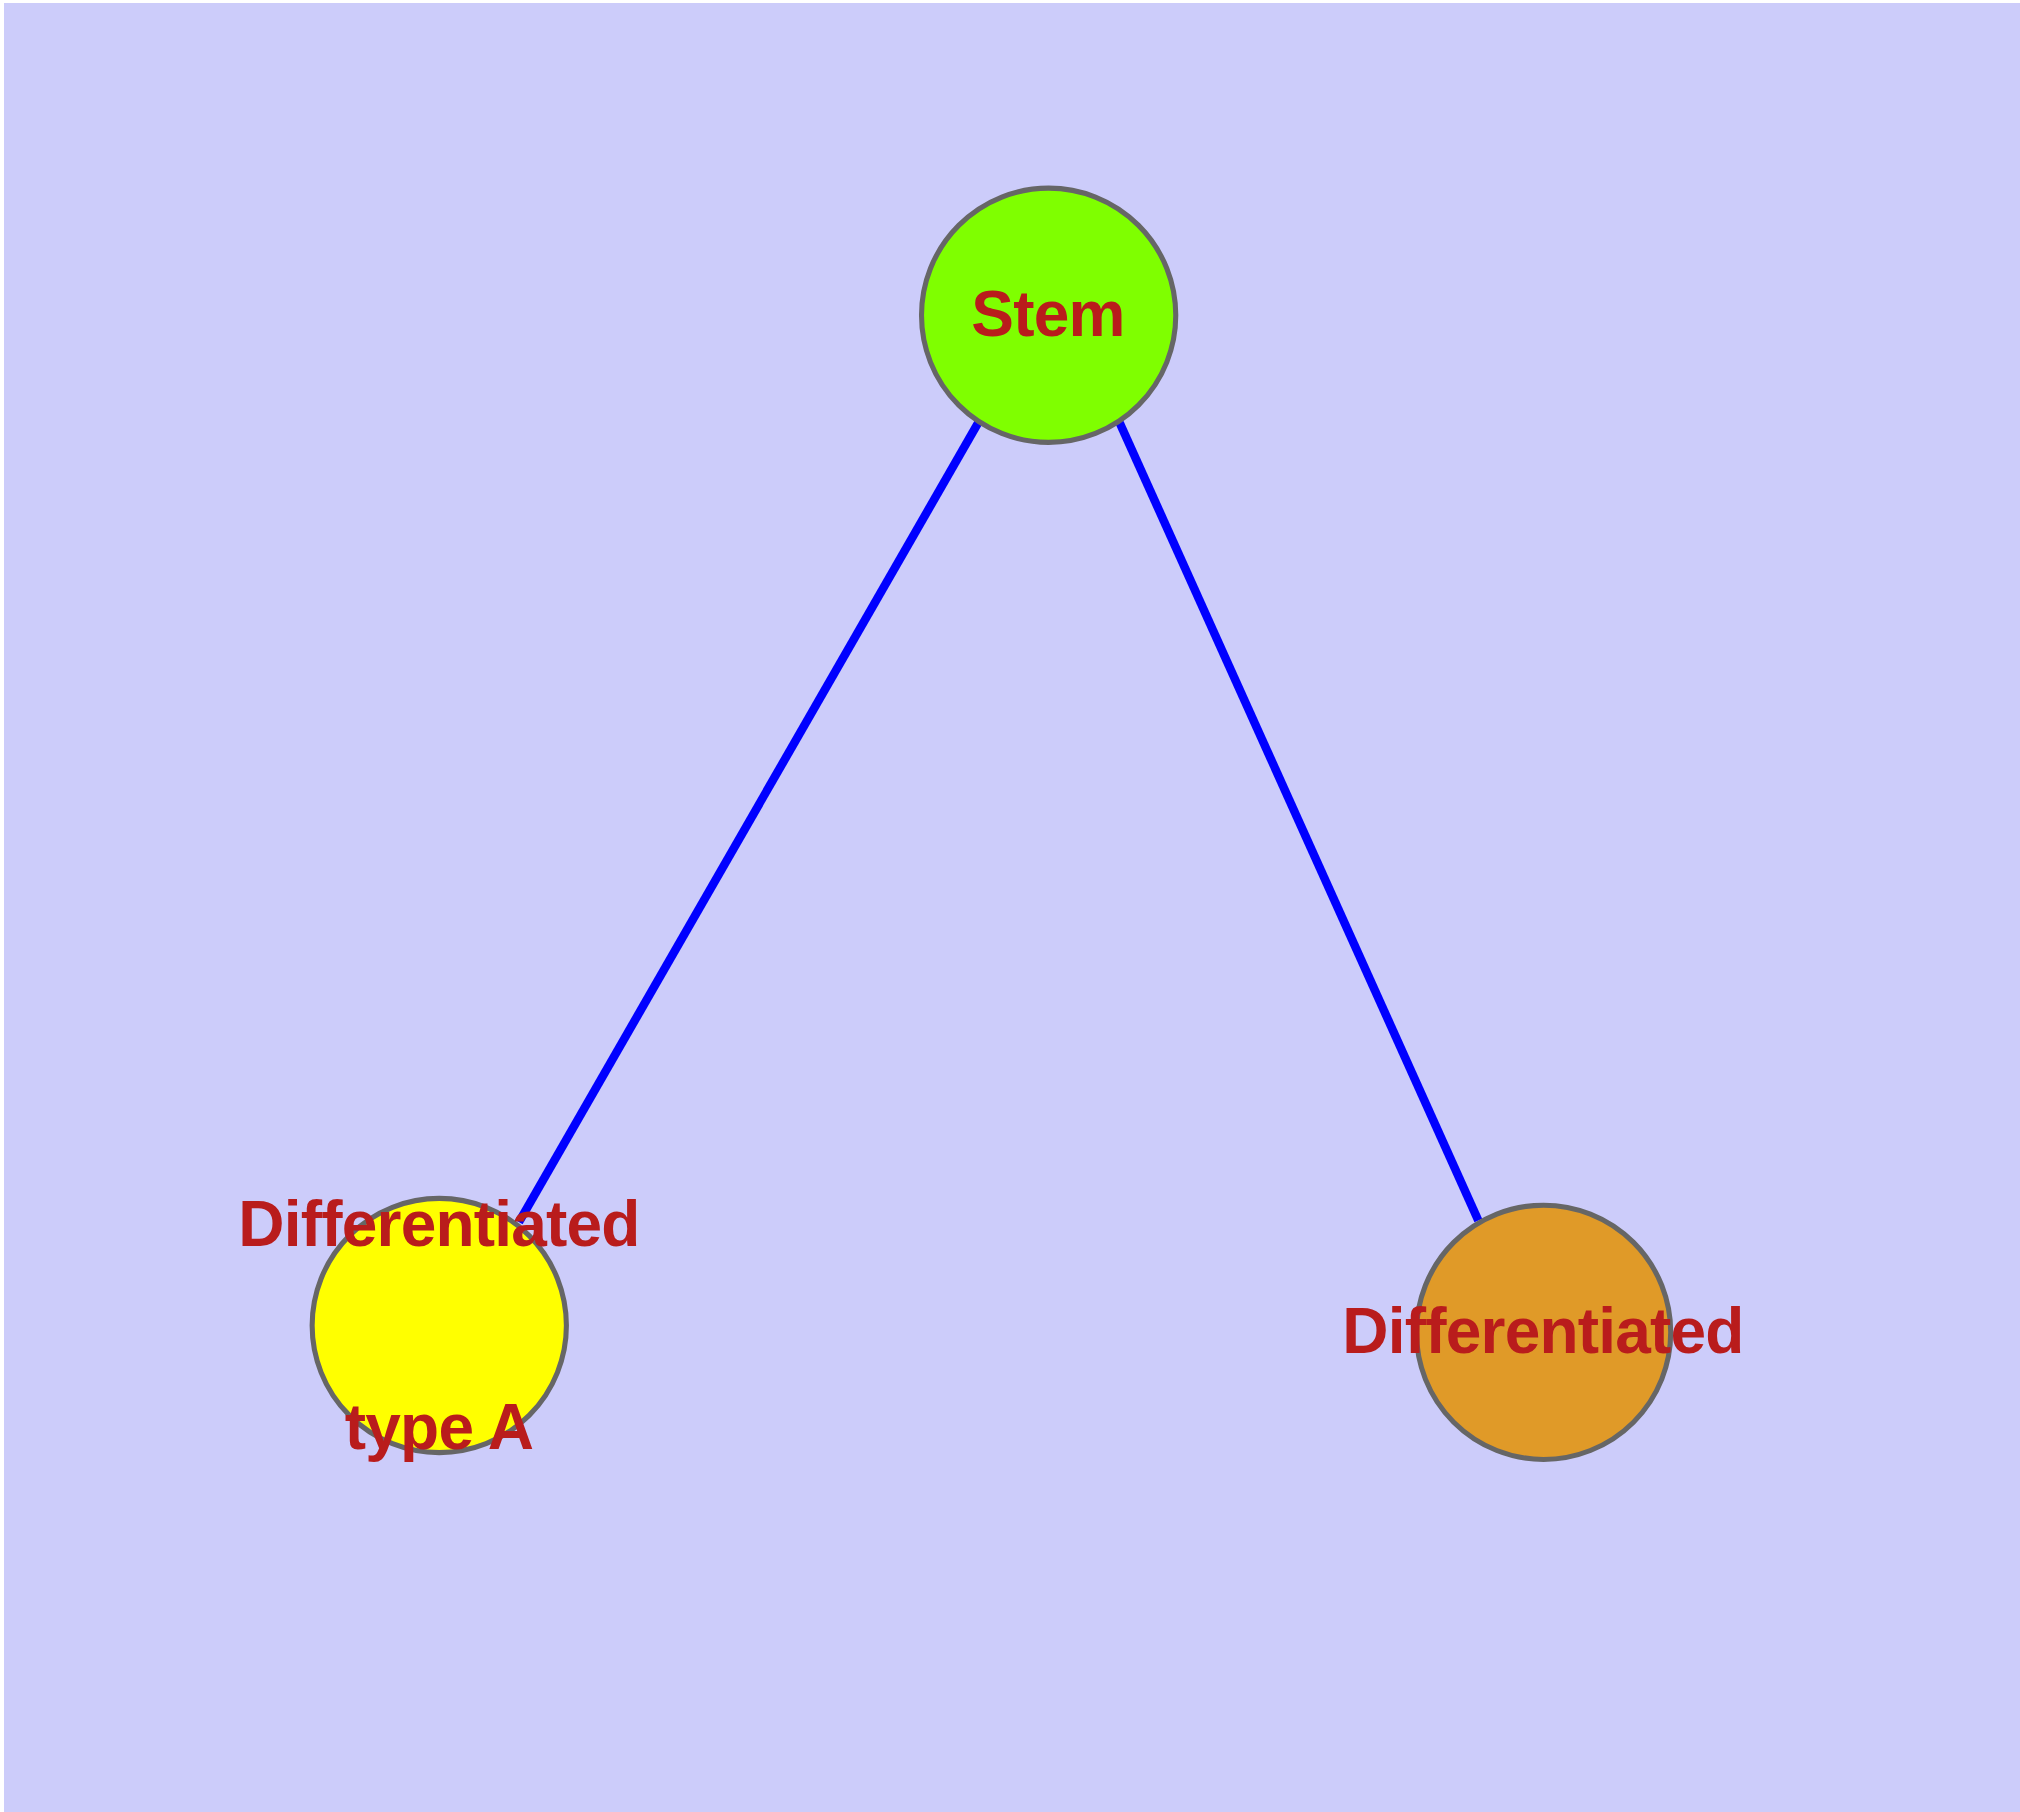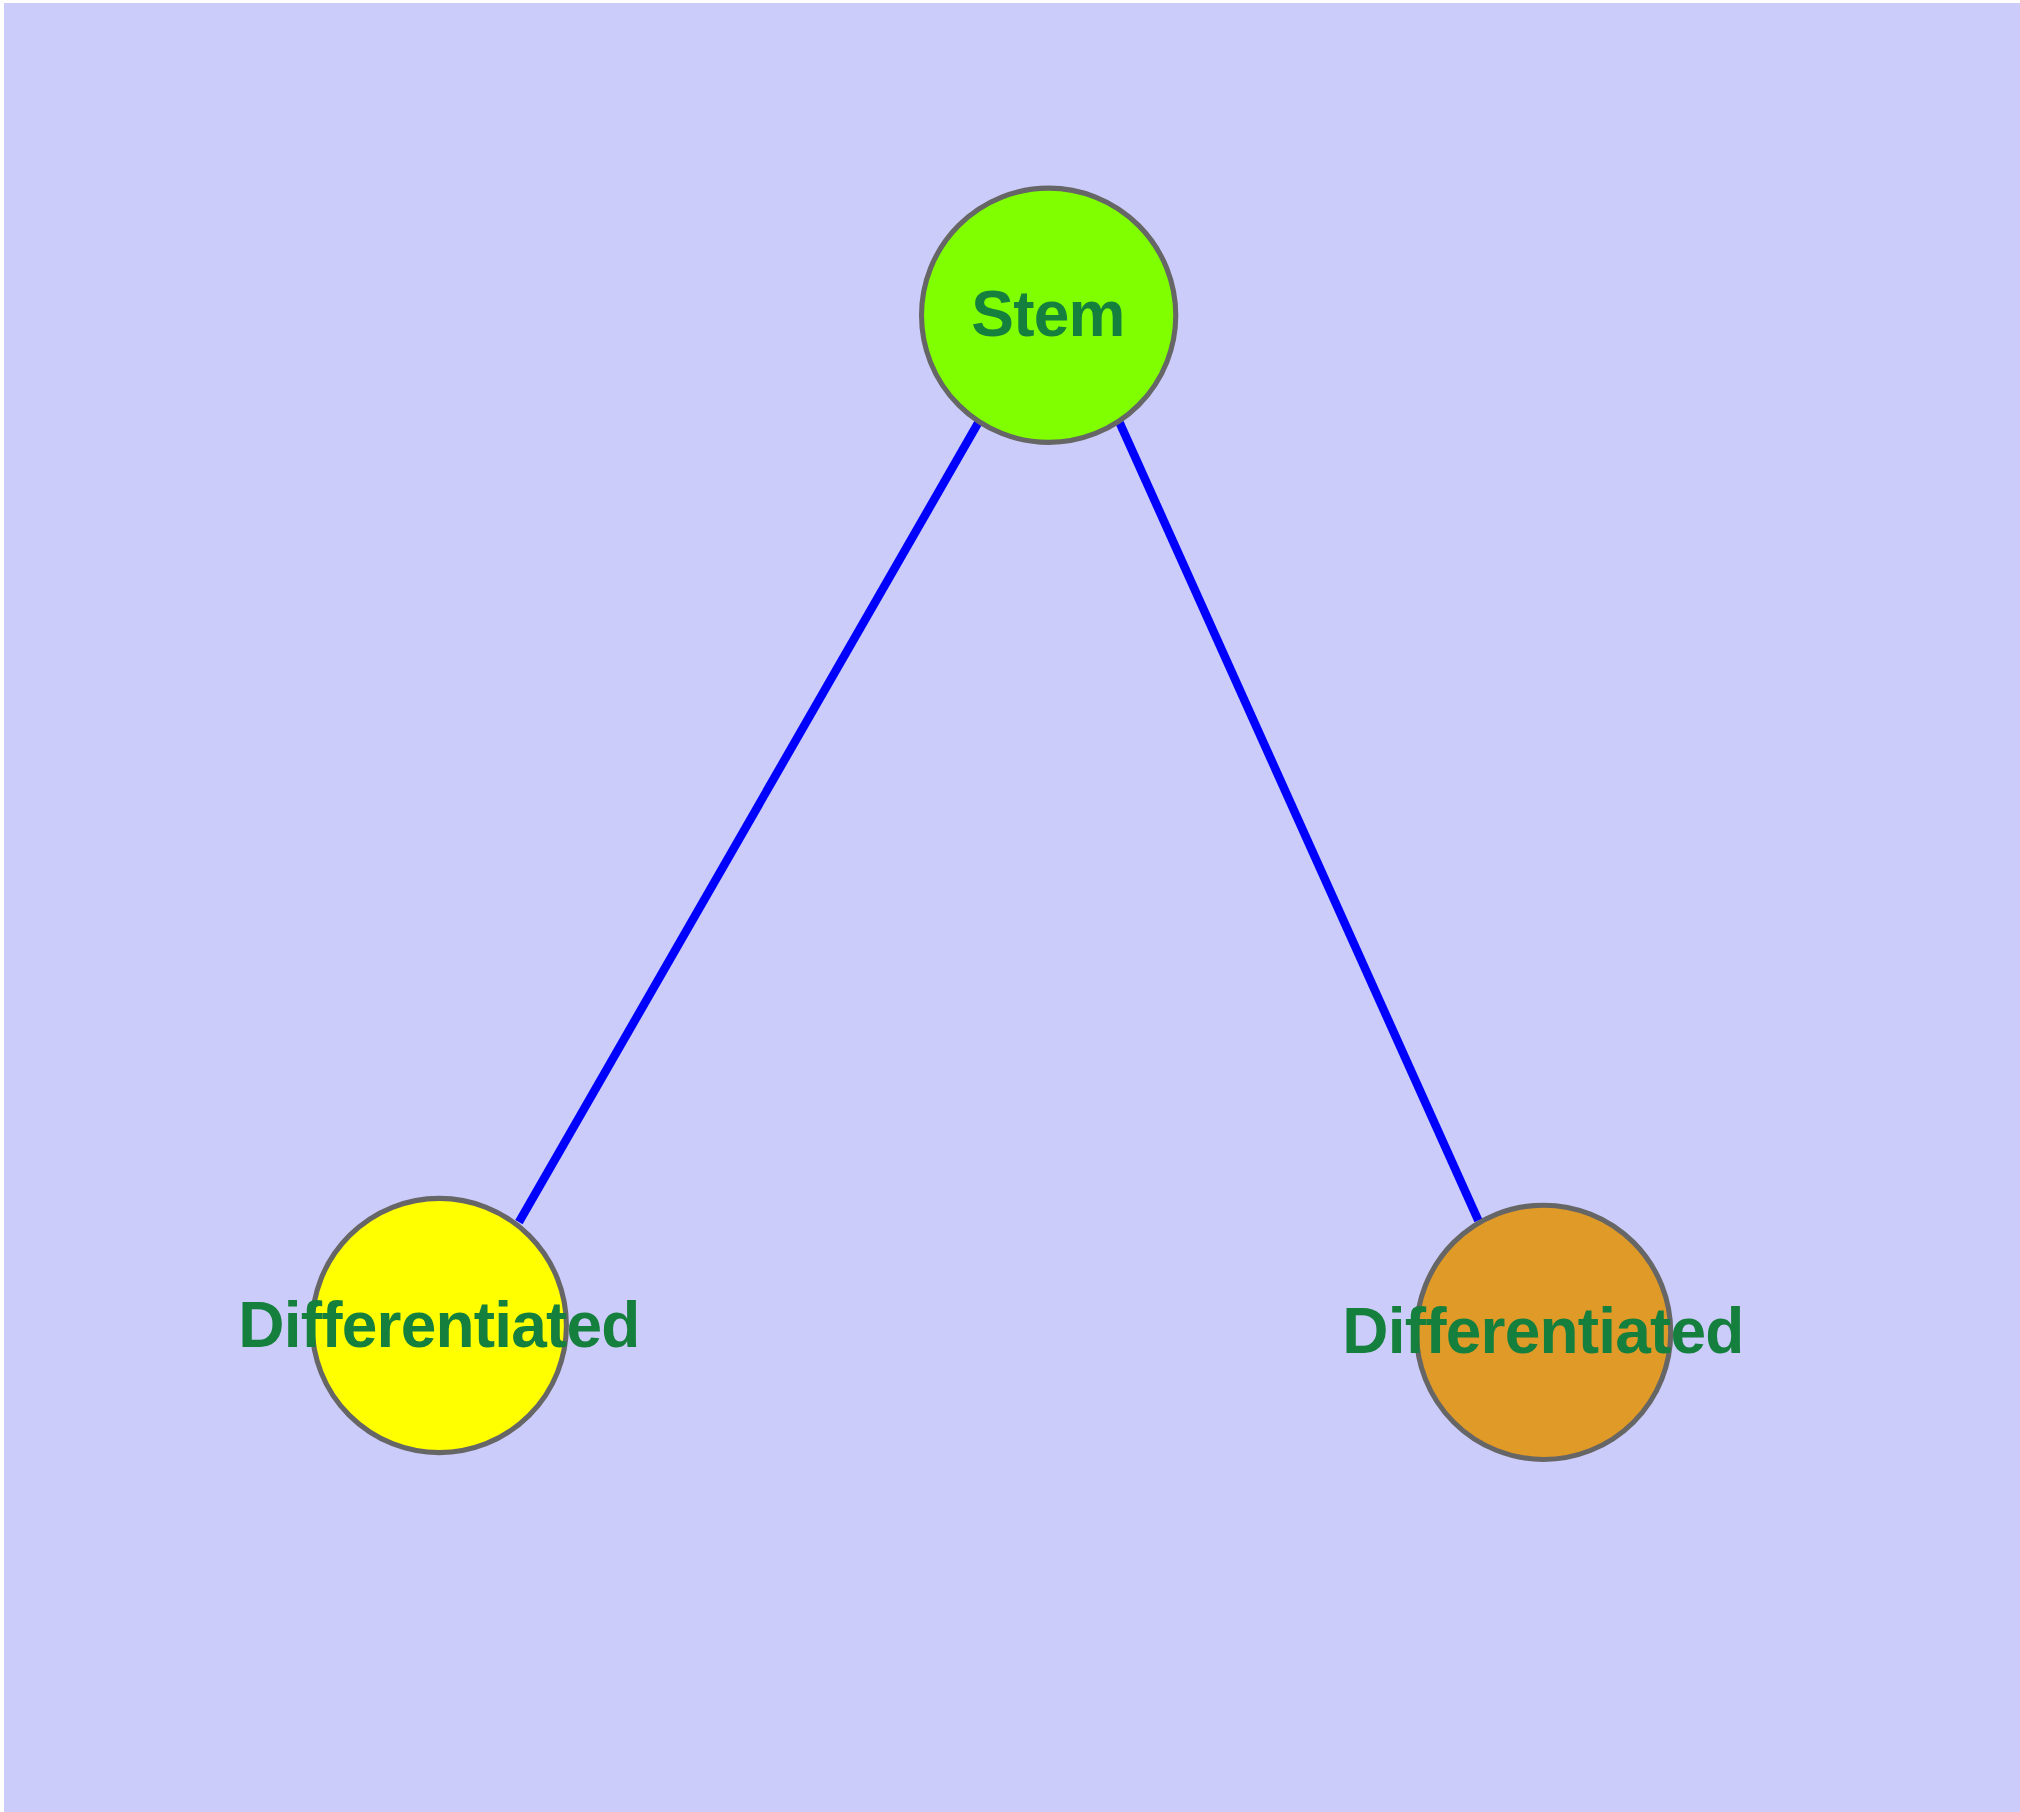--- a/index.html
+++ b/index.html
@@ -28,21 +28,21 @@
     left: 0;
     top: 0;
     width: 2021px;
     height: 1812px;
   }
   .node-label {
     position: absolute;
     transform: translate(-50%, -50%);
     text-align: center;
     font-weight: bold;
-    color: #15803d;
+    color: #b91c1c;
     white-space: pre;
     line-height: 1.06;
     letter-spacing: -0.8px;
     pointer-events: none;
   }
   .label-stem   { font-size: 64px; }
   .label-typea  { font-size: 64px; }
   .label-typeb  { font-size: 64px; }
 </style>
 </head>
@@ -62,19 +62,20 @@
       <circle id="node-2" stroke="#666666" stroke-width="6" cx="1821" cy="1572" r="150" fill="#e09a28"></circle>
     </g>
   </svg>
 
   <div class="node-label label-stem" id="label-0" style="left: 1048px; top: 315px;">
     <div>Stem</div>
   </div>
 
   <div class="node-label label-typea" id="label-1" style="left: 439px; top: 1326px;">
     <div>Differentiated</div>
+    <div>type A</div>
   </div>
 
   <div class="node-label label-typeb" id="label-2" style="left: 1543px; top: 1332px;">
     <div>Differentiated</div>
   </div>
 </div>
 
 
 </body></html>

